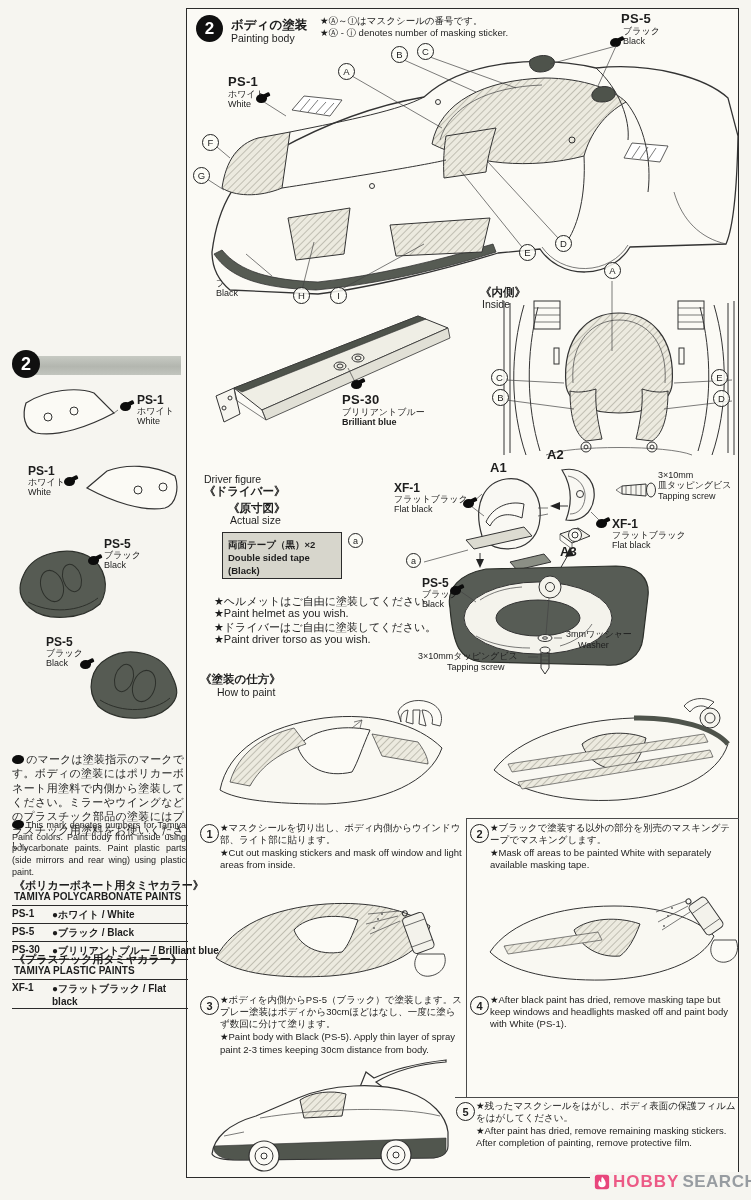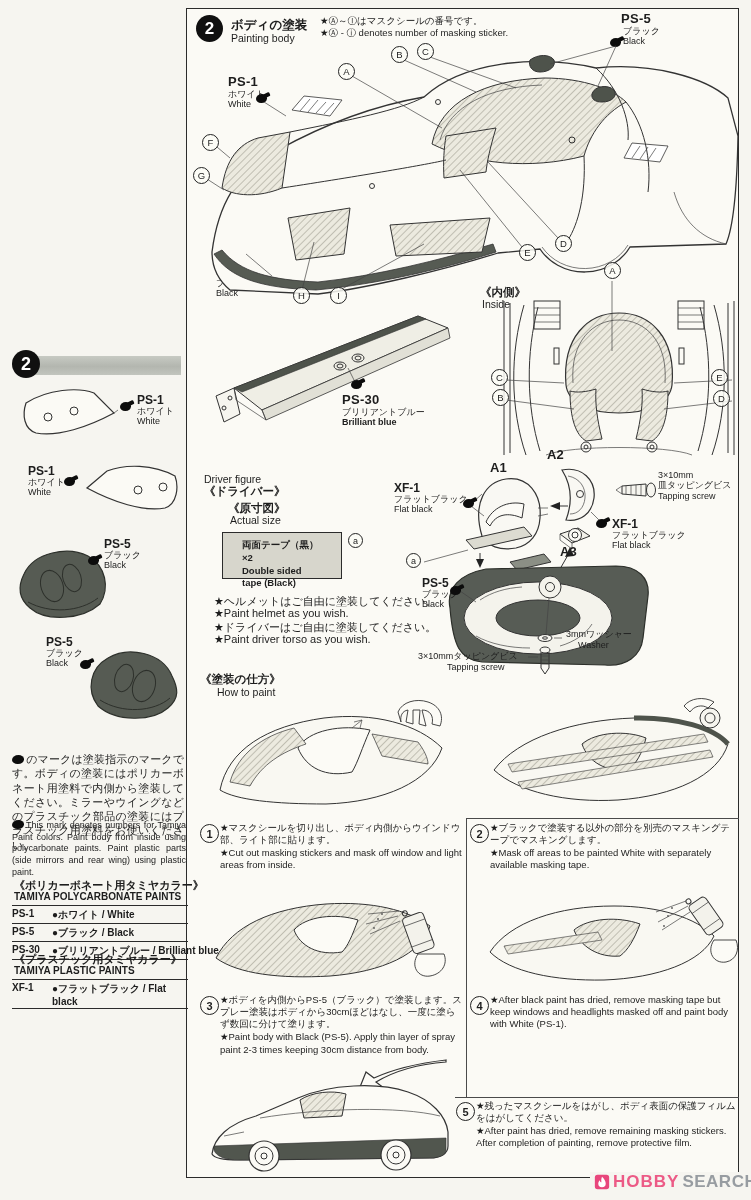--- a/index.html
+++ b/index.html
@@ -27,21 +27,21 @@
   .pdot::after{content:"";position:absolute;width:6px;height:4px;background:#0c0c0c;
       right:-3px;top:-1px;transform:rotate(-25deg);border-radius:1px;}
   .step-text{position:absolute;font-size:9.5px;line-height:1.28;}
   .step-text .jp{margin-bottom:1px;}
   .gbar{position:absolute;background:linear-gradient(180deg,#c7cac3,#b3b6af 55%,#c2c5be);}
   .vline,.hline{position:absolute;background:#4a4a4a;}
   .prow{display:flex;border-top:1.2px solid #2b2b2b;padding:2px 0 1px 0;
         font-size:10px;font-weight:bold;}
   .prow .pc{width:40px;flex:none;}
   .tape-box{position:absolute;background:#d7d6cc;border:1.2px solid #2b2b2b;box-sizing:border-box;
-        padding:6px 19px;font-size:9.5px;font-weight:bold;line-height:1.35;}
+        padding:6px 5px;font-size:9.5px;font-weight:bold;line-height:1.35;}
   .blob{display:inline-block;width:12px;height:9px;background:#0c0c0c;border-radius:60% 50% 55% 50%;
         margin-right:2px;vertical-align:-1px;}
   .wm{position:absolute;display:flex;align-items:center;gap:3px;background:#f6f5f0;padding:0 4px;}
   .wm .b1{font-size:17px;font-weight:bold;color:#ec5a86;letter-spacing:1px;}
   .wm .b2{font-size:17px;font-weight:bold;color:#979ca1;letter-spacing:.5px;}
   svg{position:absolute;overflow:visible;}
   svg .ink{stroke:#333;fill:none;stroke-width:1;}
   svg .thin{stroke:#444;fill:none;stroke-width:.7;}
 </style>
 </head>

